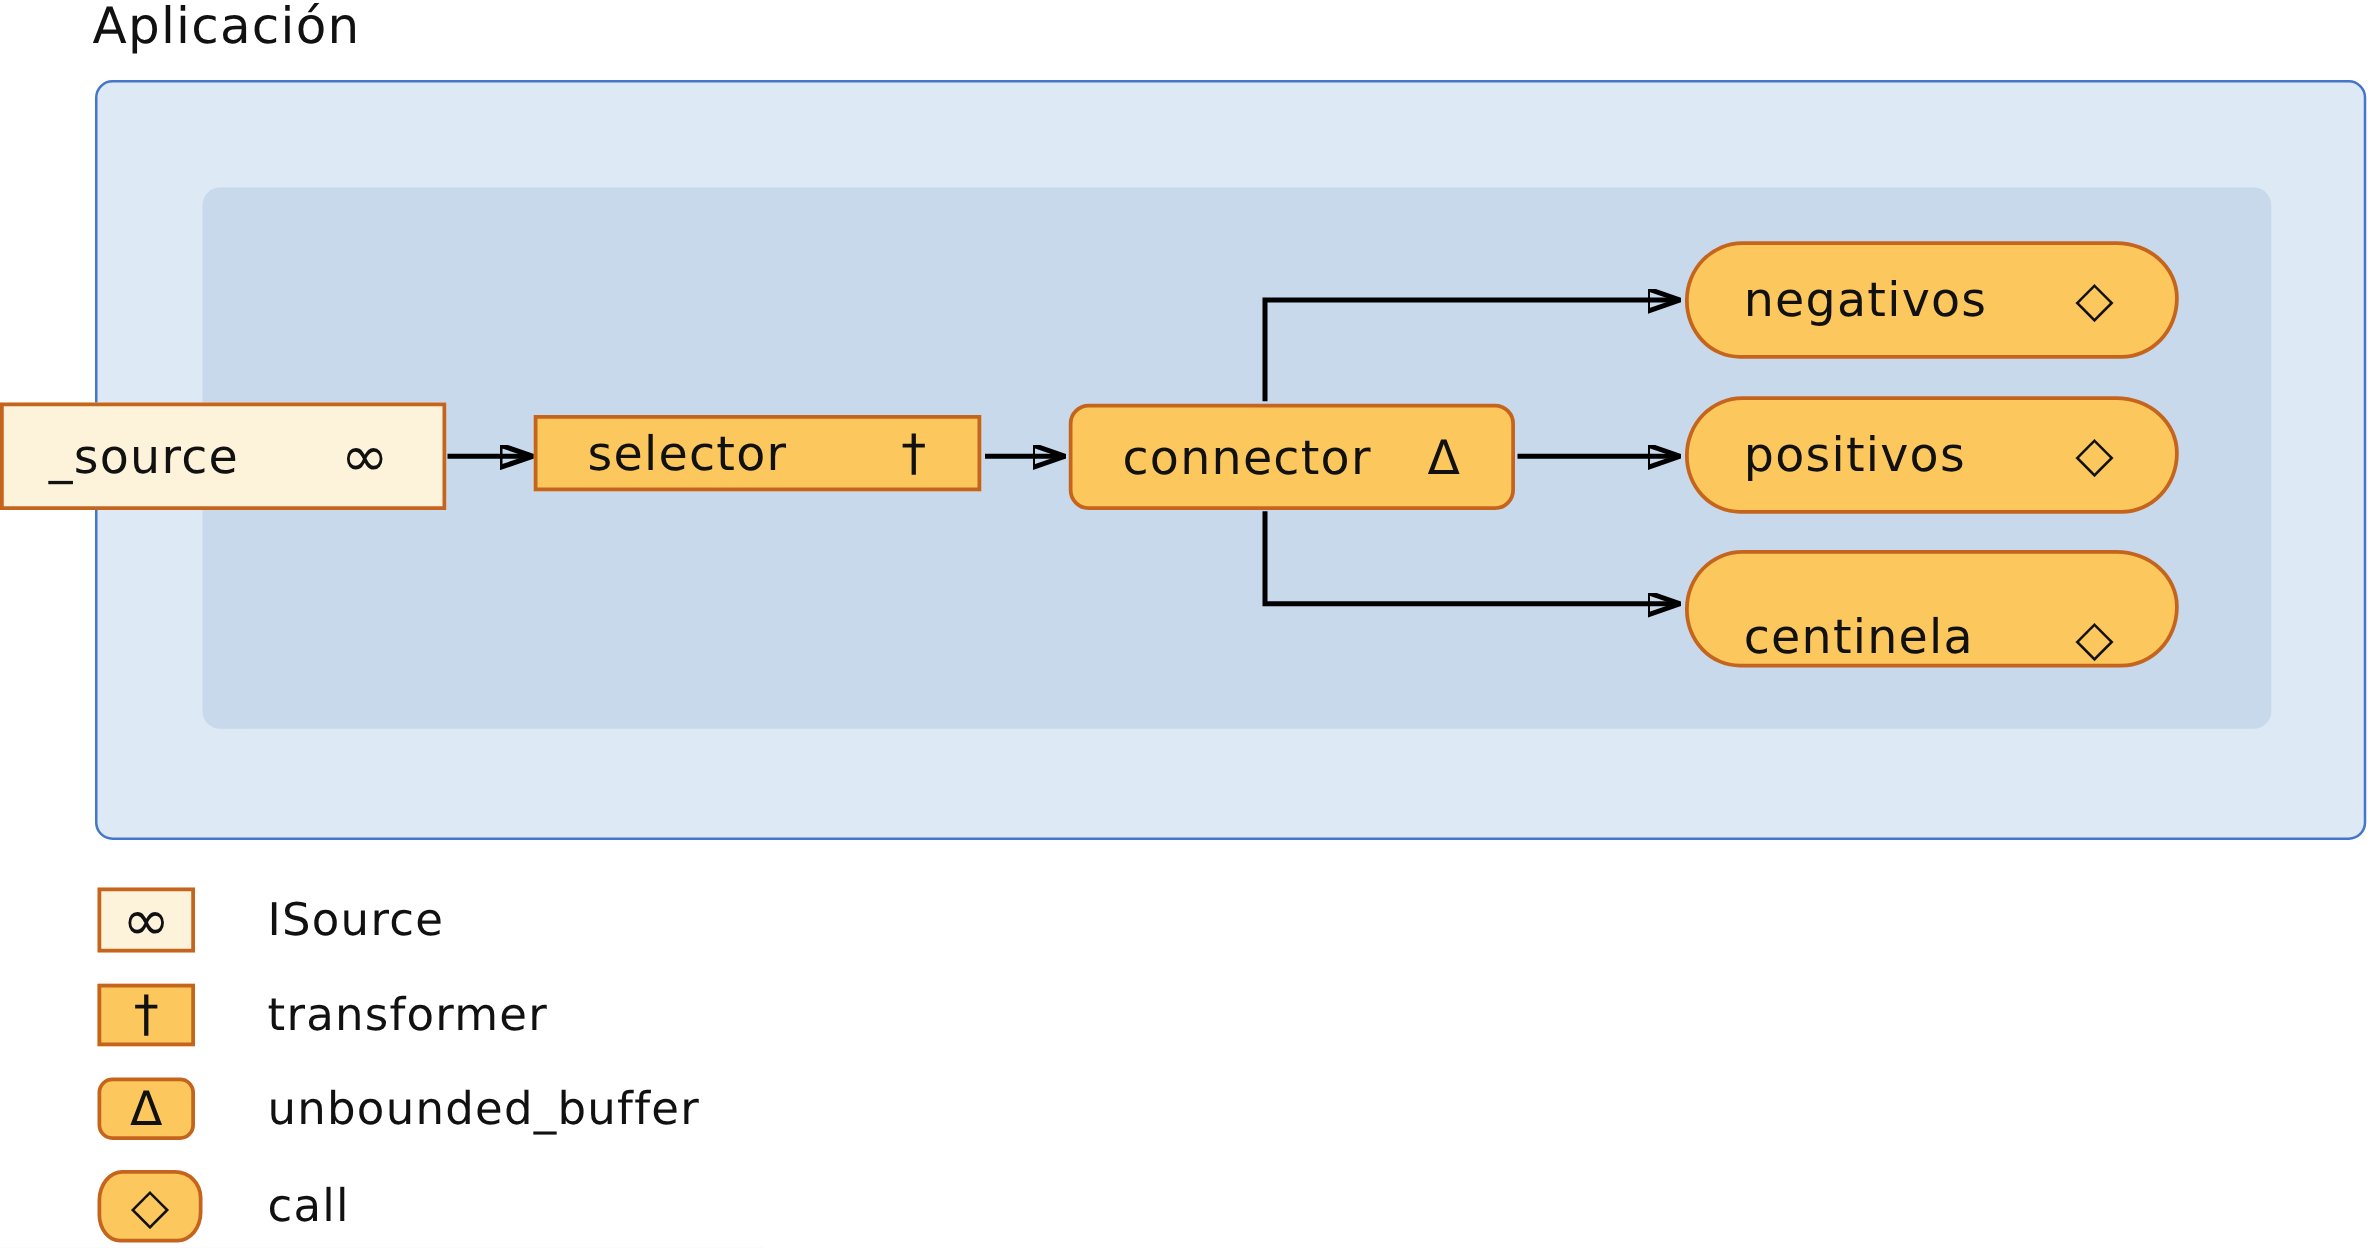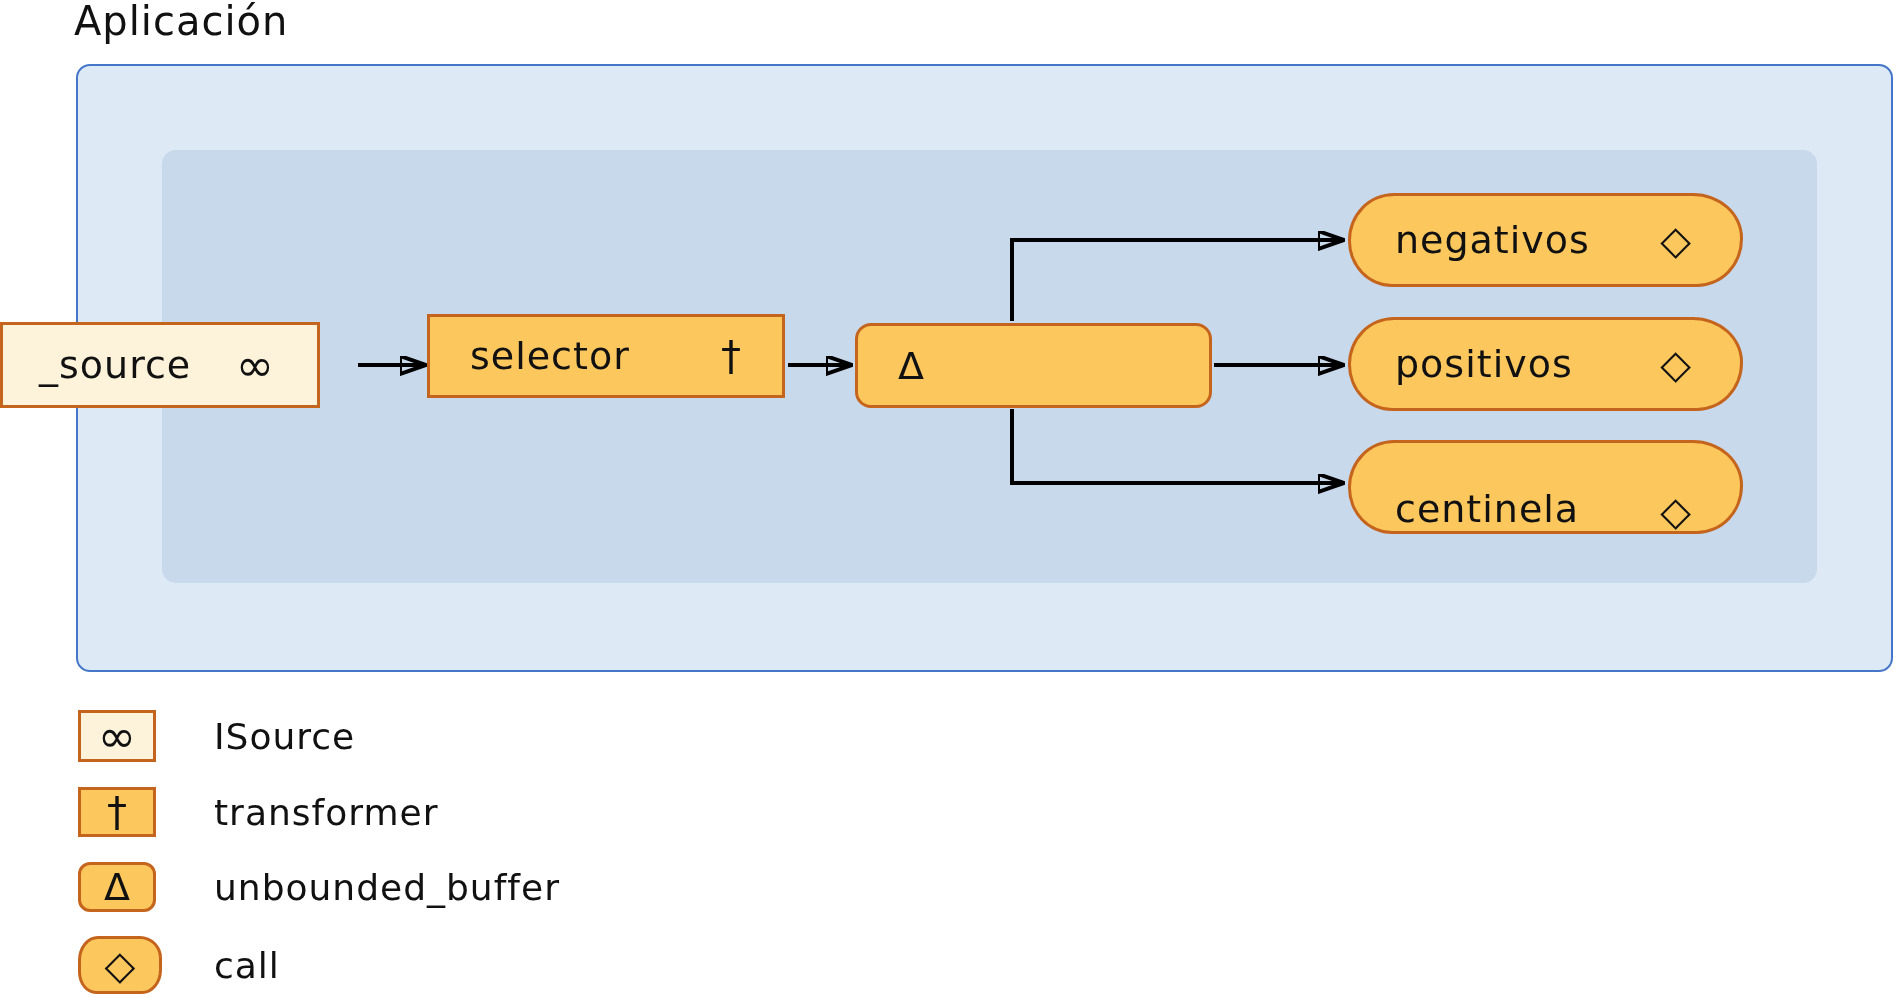--- a/index.html
+++ b/index.html
@@ -54,22 +54,22 @@
   .node{
     position:absolute;
     display:flex;align-items:center;justify-content:space-between;
     box-sizing:border-box;
     background:var(--node-fill);
     border:3px solid var(--node-border);
     font-size:38px;letter-spacing:1px;
     padding:0 40px;
     white-space:nowrap;
   }
-  .node-source{left:0;top:322px;width:320px;height:86px;background:var(--source-fill);padding:0 42px 0 36px;}
-  .node-selector{left:427px;top:314px;width:358px;height:84px;}
+  .node-source{left:0;top:322px;width:357px;height:86px;background:var(--source-fill);padding:0 42px 0 36px;}
+  .node-selector{left:427px;top:332px;width:358px;height:61px;}
   .node-connector{left:855px;top:323px;width:357px;height:85px;border-radius:16px;}
   .node-call{left:1348px;width:395px;height:94px;border-radius:46px 50px 46px 44px / 47px 45px 48px 46px;padding:0 48px 0 44px;}
   .node-negativos{top:193px;text-align:right;}
   .node-positivos{top:317px;text-align:right;}
   .node-centinela{top:440px;align-items:flex-end;}
   .badge{display:inline-block;line-height:1;}
   .icon-infinity{font-size:46px;}
   .icon-dagger{font-size:40px;}
   .icon-delta{font-size:38px;}
   .icon-diamond{font-size:40px;}
@@ -124,20 +124,21 @@
     <span class="node-label">_source</span>
     <span class="badge icon-infinity">∞</span>
   </div>
 
   <div class="node node-selector">
     <span class="node-label">selector</span>
     <span class="badge icon-dagger">†</span>
   </div>
 
   <div class="node node-connector">
+    <span class="node-label">connector</span>
     <span class="badge icon-delta">Δ</span>
   </div>
 
   <div class="node node-call node-negativos">
     <span class="node-label">negativos</span>
     <span class="badge icon-diamond">◇</span>
   </div>
 
   <div class="node node-call node-positivos">
     <span class="node-label">positivos</span>

